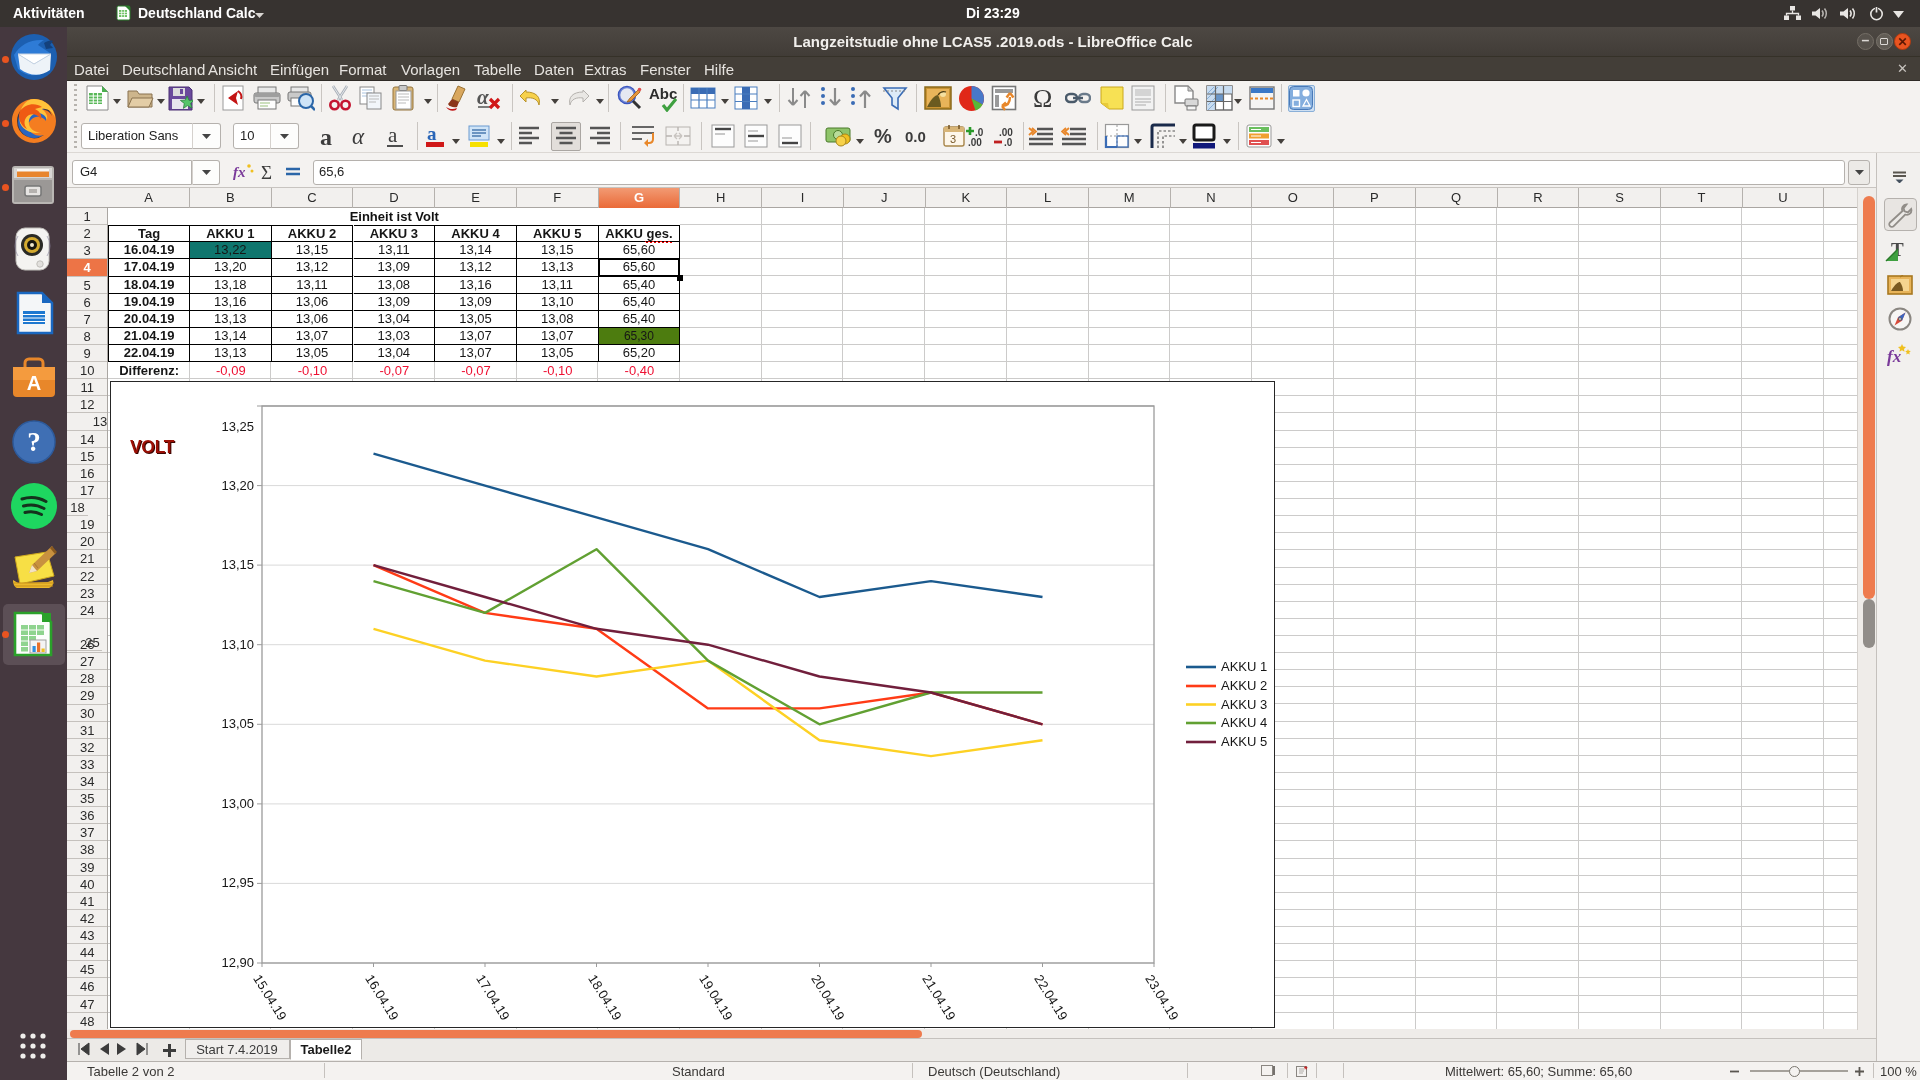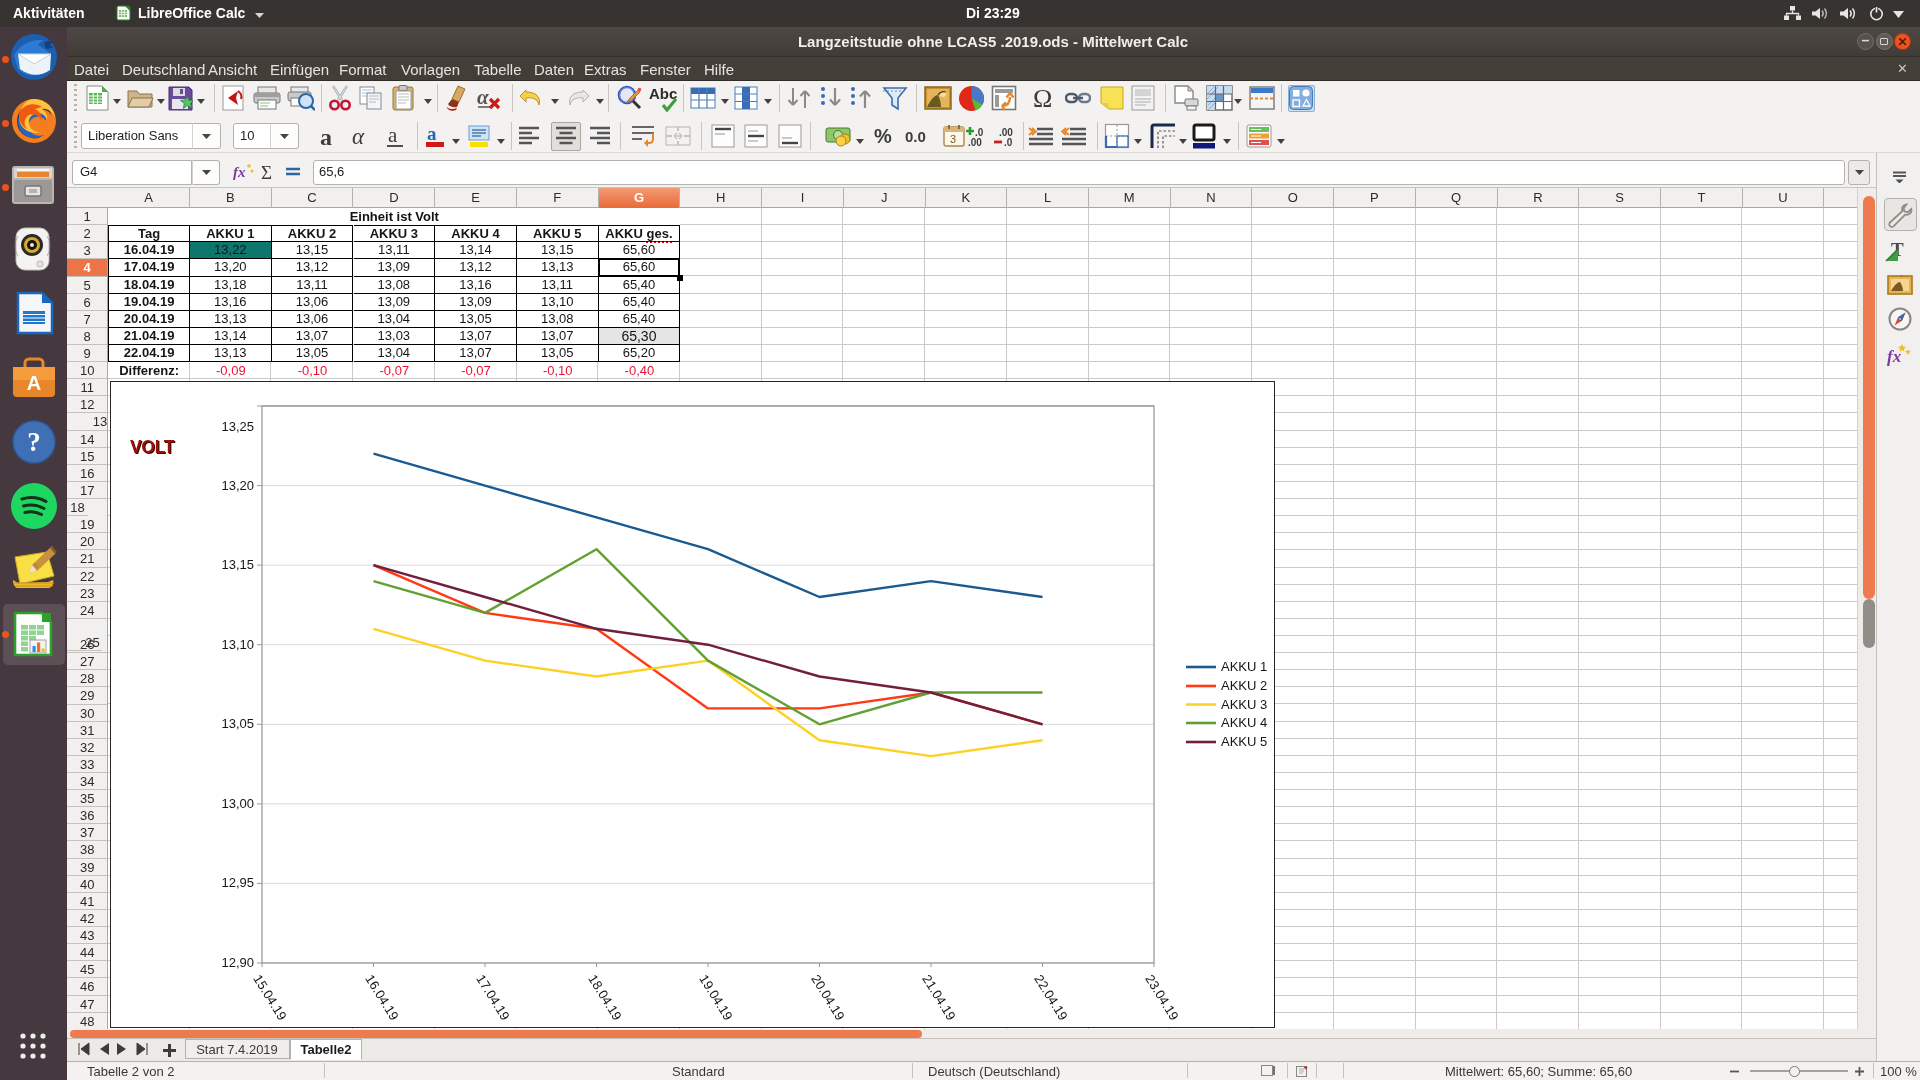--- a/index.html
+++ b/index.html
@@ -11,21 +11,21 @@
 <div class="abs" style="left:0px;top:0px;width:1920px;height:27px;background:#373330;"></div>
 <div class="abs" style="left:13px;top:5px;color:#fff;font-size:14px;font-weight:bold;">Aktivitäten</div>
 <div class="abs ic" style="left:115.5px;top:5.0px;">
     <svg width="15" height="16" viewBox="0 0 15 16">
       <rect x="1" y="1" width="13" height="14" rx="1.5" fill="#fff" stroke="#2a7d2a"></rect>
       <path d="M9 1h5v5z" fill="#2a7d2a"></path>
       <rect x="3" y="5" width="8" height="7" fill="#6abf5e"></rect>
       <path d="M3 7.3h8M3 9.6h8M5.7 5v7M8.4 5v7" stroke="#fff" stroke-width="0.8"></path>
     </svg>
   </div>
-<div class="abs" style="left:138px;top:5px;color:#fff;font-size:14px;font-weight:bold;">LibreOffice Calc</div>
+<div class="abs" style="left:138px;top:5px;color:#fff;font-size:14px;font-weight:bold;">Deutschland Calc</div>
 <div class="abs ic" style="left:254.5px;top:12.5px;">
     <svg width="9" height="5" viewBox="0 0 9 5">
       <path d="M0 0l4.5 5 4.5-5z" fill="#d9d6d2"></path>
     </svg>
   </div>
 <div class="abs" style="left:966px;top:5px;color:#fff;font-size:14px;font-weight:bold;">Di 23:29</div>
 <div class="abs ic" style="left:1783.5px;top:5.5px;">
     <svg width="17" height="15" viewBox="0 0 17 15">
       <g fill="#e8e6e3">
         <rect x="6" y="0" width="5" height="4.5"></rect>
@@ -174,21 +174,21 @@
       <circle cx="6" cy="26" r="2.6" fill="#efedeb"></circle>
       <circle cx="16" cy="6" r="2.6" fill="#efedeb"></circle>
       <circle cx="16" cy="16" r="2.6" fill="#efedeb"></circle>
       <circle cx="16" cy="26" r="2.6" fill="#efedeb"></circle>
       <circle cx="26" cy="6" r="2.6" fill="#efedeb"></circle>
       <circle cx="26" cy="16" r="2.6" fill="#efedeb"></circle>
       <circle cx="26" cy="26" r="2.6" fill="#efedeb"></circle>
     </svg>
   </div>
 <div class="abs" style="left:67px;top:27px;width:1853px;height:30px;background:linear-gradient(#4d4843,#413c37);border-bottom:1px solid #353128;"></div>
-<div class="abs" style="left:793px;top:33px;width:400px;text-align:center;color:#f1efec;font-size:15px;font-weight:bold;">Langzeitstudie ohne LCAS5 .2019.ods - Mittelwert Calc</div>
+<div class="abs" style="left:793px;top:33px;width:400px;text-align:center;color:#f1efec;font-size:15px;font-weight:bold;">Langzeitstudie ohne LCAS5 .2019.ods - LibreOffice Calc</div>
 <div class="abs" style="left:1857px;top:33px;width:17px;height:17px;border-radius:50%;background:#57524c;border:1px solid #746e66;color:#dcd9d5;text-align:center;font-size:14px;line-height:13px;font-weight:bold;">–</div>
 <div class="abs" style="left:1875.5px;top:33px;width:17px;height:17px;border-radius:50%;background:#615c55;border:1px solid #7a746c;"></div>
 <div class="abs" style="left:1880px;top:37.5px;width:8px;height:7px;border:1.4px solid #dcd9d5;border-radius:1px;"></div>
 <div class="abs" style="left:1894px;top:33px;width:17px;height:17px;border-radius:50%;background:#e95420;border:1px solid #b23a10;color:#5a1703;text-align:center;font-size:12px;line-height:16px;font-weight:bold;">✕</div>
 <div class="abs" style="left:67px;top:57px;width:1853px;height:24px;background:#433e38;border-bottom:1px solid #2e2a26;"></div>
 <div class="abs" style="left:74px;top:61px;font-size:15px;color:#e6e3df;">Datei</div>
 <div class="abs" style="left:122px;top:61px;font-size:15px;color:#e6e3df;">Deutschland</div>
 <div class="abs" style="left:208px;top:61px;font-size:15px;color:#e6e3df;">Ansicht</div>
 <div class="abs" style="left:270px;top:61px;font-size:15px;color:#e6e3df;">Einfügen</div>
 <div class="abs" style="left:339px;top:61px;font-size:15px;color:#e6e3df;">Format</div>
@@ -867,21 +867,21 @@
 <div class="abs" style="left:353.5px;top:310.7px;width:81.7px;height:17.12px;background:#fff;border:1px solid #000;border-top:none;border-left:none;font-size:13px;color:#161616;text-align:center;line-height:16.1px;">13,04</div>
 <div class="abs" style="left:435.2px;top:310.7px;width:81.7px;height:17.12px;background:#fff;border:1px solid #000;border-top:none;border-left:none;font-size:13px;color:#161616;text-align:center;line-height:16.1px;">13,05</div>
 <div class="abs" style="left:516.9px;top:310.7px;width:81.7px;height:17.12px;background:#fff;border:1px solid #000;border-top:none;border-left:none;font-size:13px;color:#161616;text-align:center;line-height:16.1px;">13,08</div>
 <div class="abs" style="left:598.6px;top:310.7px;width:81.7px;height:17.12px;background:#fff;border:1px solid #000;border-top:none;border-left:none;font-size:13px;color:#161616;text-align:center;line-height:16.1px;">65,40</div>
 <div class="abs" style="left:108.3px;top:327.8px;width:81.7px;height:17.12px;background:#fff;border:1px solid #000;border-top:none;border-left:1px solid #000;font-size:13px;color:#161616;text-align:center;line-height:16.1px;font-weight:bold;">21.04.19</div>
 <div class="abs" style="left:190.0px;top:327.8px;width:81.7px;height:17.12px;background:#fff;border:1px solid #000;border-top:none;border-left:none;font-size:13px;color:#161616;text-align:center;line-height:16.1px;">13,14</div>
 <div class="abs" style="left:271.7px;top:327.8px;width:81.7px;height:17.12px;background:#fff;border:1px solid #000;border-top:none;border-left:none;font-size:13px;color:#161616;text-align:center;line-height:16.1px;">13,07</div>
 <div class="abs" style="left:353.5px;top:327.8px;width:81.7px;height:17.12px;background:#fff;border:1px solid #000;border-top:none;border-left:none;font-size:13px;color:#161616;text-align:center;line-height:16.1px;">13,03</div>
 <div class="abs" style="left:435.2px;top:327.8px;width:81.7px;height:17.12px;background:#fff;border:1px solid #000;border-top:none;border-left:none;font-size:13px;color:#161616;text-align:center;line-height:16.1px;">13,07</div>
 <div class="abs" style="left:516.9px;top:327.8px;width:81.7px;height:17.12px;background:#fff;border:1px solid #000;border-top:none;border-left:none;font-size:13px;color:#161616;text-align:center;line-height:16.1px;">13,07</div>
-<div class="abs" style="left:598.6px;top:327.8px;width:81.7px;height:17.12px;background:#e5e5e5;border:1px solid #000;border-top:none;border-left:none;font-size:14px;color:#161616;text-align:center;line-height:16.1px;">65,30</div>
+<div class="abs" style="left:598.6px;top:327.8px;width:81.7px;height:17.12px;background:#4d7c0f;border:1px solid #000;border-top:none;border-left:none;font-size:12px;color:#161616;text-align:center;line-height:16.1px;">65,30</div>
 <div class="abs" style="left:108.3px;top:345.0px;width:81.7px;height:17.12px;background:#fff;border:1px solid #000;border-top:none;border-left:1px solid #000;font-size:13px;color:#161616;text-align:center;line-height:16.1px;font-weight:bold;">22.04.19</div>
 <div class="abs" style="left:190.0px;top:345.0px;width:81.7px;height:17.12px;background:#fff;border:1px solid #000;border-top:none;border-left:none;font-size:13px;color:#161616;text-align:center;line-height:16.1px;">13,13</div>
 <div class="abs" style="left:271.7px;top:345.0px;width:81.7px;height:17.12px;background:#fff;border:1px solid #000;border-top:none;border-left:none;font-size:13px;color:#161616;text-align:center;line-height:16.1px;">13,05</div>
 <div class="abs" style="left:353.5px;top:345.0px;width:81.7px;height:17.12px;background:#fff;border:1px solid #000;border-top:none;border-left:none;font-size:13px;color:#161616;text-align:center;line-height:16.1px;">13,04</div>
 <div class="abs" style="left:435.2px;top:345.0px;width:81.7px;height:17.12px;background:#fff;border:1px solid #000;border-top:none;border-left:none;font-size:13px;color:#161616;text-align:center;line-height:16.1px;">13,07</div>
 <div class="abs" style="left:516.9px;top:345.0px;width:81.7px;height:17.12px;background:#fff;border:1px solid #000;border-top:none;border-left:none;font-size:13px;color:#161616;text-align:center;line-height:16.1px;">13,05</div>
 <div class="abs" style="left:598.6px;top:345.0px;width:81.7px;height:17.12px;background:#fff;border:1px solid #000;border-top:none;border-left:none;font-size:13px;color:#161616;text-align:center;line-height:16.1px;">65,20</div>
 <div class="abs" style="left:645px;top:240.6px;width:27px;height:3px;background-image:radial-gradient(circle at 2px 0px,transparent 1.1px,#e00 1.1px,#e00 1.9px,transparent 2.1px);background-size:4px 3px;"></div>
 <div class="abs" style="left:108.3px;top:362.1px;width:81.7px;height:17.12px;font-size:13px;text-align:center;line-height:17.1px;font-weight:bold;color:#161616;">Differenz:</div>
 <div class="abs" style="left:190.0px;top:362.1px;width:81.7px;height:17.12px;font-size:13px;text-align:center;line-height:17.1px;color:#ee1133;">-0,09</div>

